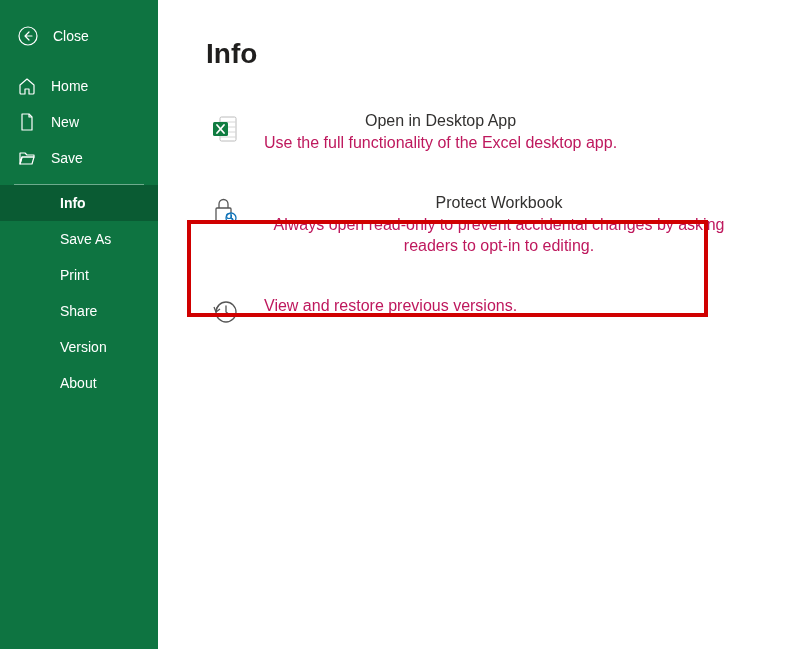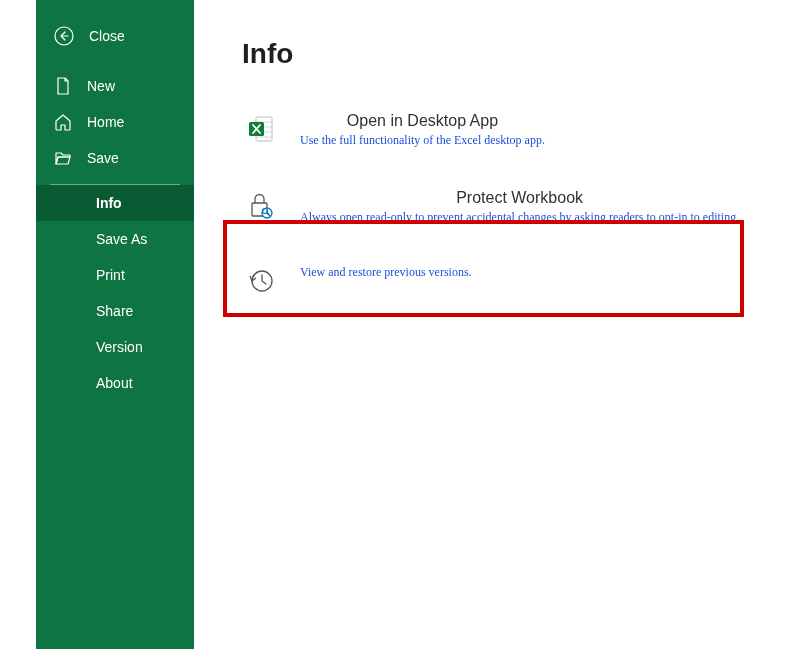--- a/index.html
+++ b/index.html
@@ -12,21 +12,20 @@
       overflow: hidden;
       display: flex;
     }
     .sidebar {
       width: 158px;
       height: 100%;
       background: #0e7441;
       display: flex;
       flex-direction: column;
       padding-top: 18px;
-      margin-left: 36px;
     }
     .close-row {
       display: flex;
       align-items: center;
       gap: 15px;
       padding: 8px 18px 22px 18px;
       cursor: pointer;
     }
     .close-row svg { flex-shrink: 0; }
     .close-row span, .nav-row span, .sub-row span {
@@ -82,24 +81,23 @@
       padding-top: 2px;
     }
     .card .txt { max-width: 470px; }
     .card .card-title {
       font-size: 16px;
       font-weight: 400;
       color: #323130;
       margin-bottom: 3px;
     }
     .card .card-desc {
-      font-size: 12px;
-      color: #1d4ed8;
+      font-size: 16px;
+      color: #be185d;
       line-height: 1.3;
-      font-family: Liberation Serif, serif;
     }
     .highlight-box {
       position: absolute;
       border: 4px solid #d00000;
       pointer-events: none;
     }
   </style>
 </head>
 <body>
 
@@ -107,31 +105,31 @@
   <div class="close-row">
     <svg width="20" height="20" viewBox="0 0 20 20" fill="none">
       <circle cx="10" cy="10" r="9" stroke="#fff" stroke-width="1.2"></circle>
       <path d="M11 6l-4 4 4 4M7 10h7" stroke="#fff" stroke-width="1.2" stroke-linecap="round" stroke-linejoin="round"></path>
     </svg>
     <span>Close</span>
   </div>
 
   <div class="nav-row">
     <svg width="18" height="18" viewBox="0 0 18 18" fill="none">
+      <path d="M2 8l7-6 7 6v8a1 1 0 0 1-1 1h-4v-5H7v5H3a1 1 0 0 1-1-1V8z" stroke="#fff" stroke-width="1.2" stroke-linejoin="round"></path>
+    </svg>
+    <span>Home</span>
+  </div>
+
+  <div class="nav-row">
+    <svg width="18" height="18" viewBox="0 0 18 18" fill="none">
       <path d="M4 1h7l3 3v13H4V1z" stroke="#fff" stroke-width="1.2" stroke-linejoin="round"></path>
       <path d="M11 1v3h3" stroke="#fff" stroke-width="1.2" stroke-linejoin="round"></path>
     </svg>
     <span>New</span>
-  </div>
-
-  <div class="nav-row">
-    <svg width="18" height="18" viewBox="0 0 18 18" fill="none">
-      <path d="M2 8l7-6 7 6v8a1 1 0 0 1-1 1h-4v-5H7v5H3a1 1 0 0 1-1-1V8z" stroke="#fff" stroke-width="1.2" stroke-linejoin="round"></path>
-    </svg>
-    <span>Home</span>
   </div>
 
   <div class="nav-row">
     <svg width="18" height="18" viewBox="0 0 18 18" fill="none">
       <path d="M2 4h5l2 2h7v2H4l-2 7V4z" stroke="#fff" stroke-width="1.2" stroke-linejoin="round"></path>
       <path d="M4 8h12l-2 7H2l2-7z" stroke="#fff" stroke-width="1.2" stroke-linejoin="round"></path>
     </svg>
     <span>Save</span>
   </div>
 

